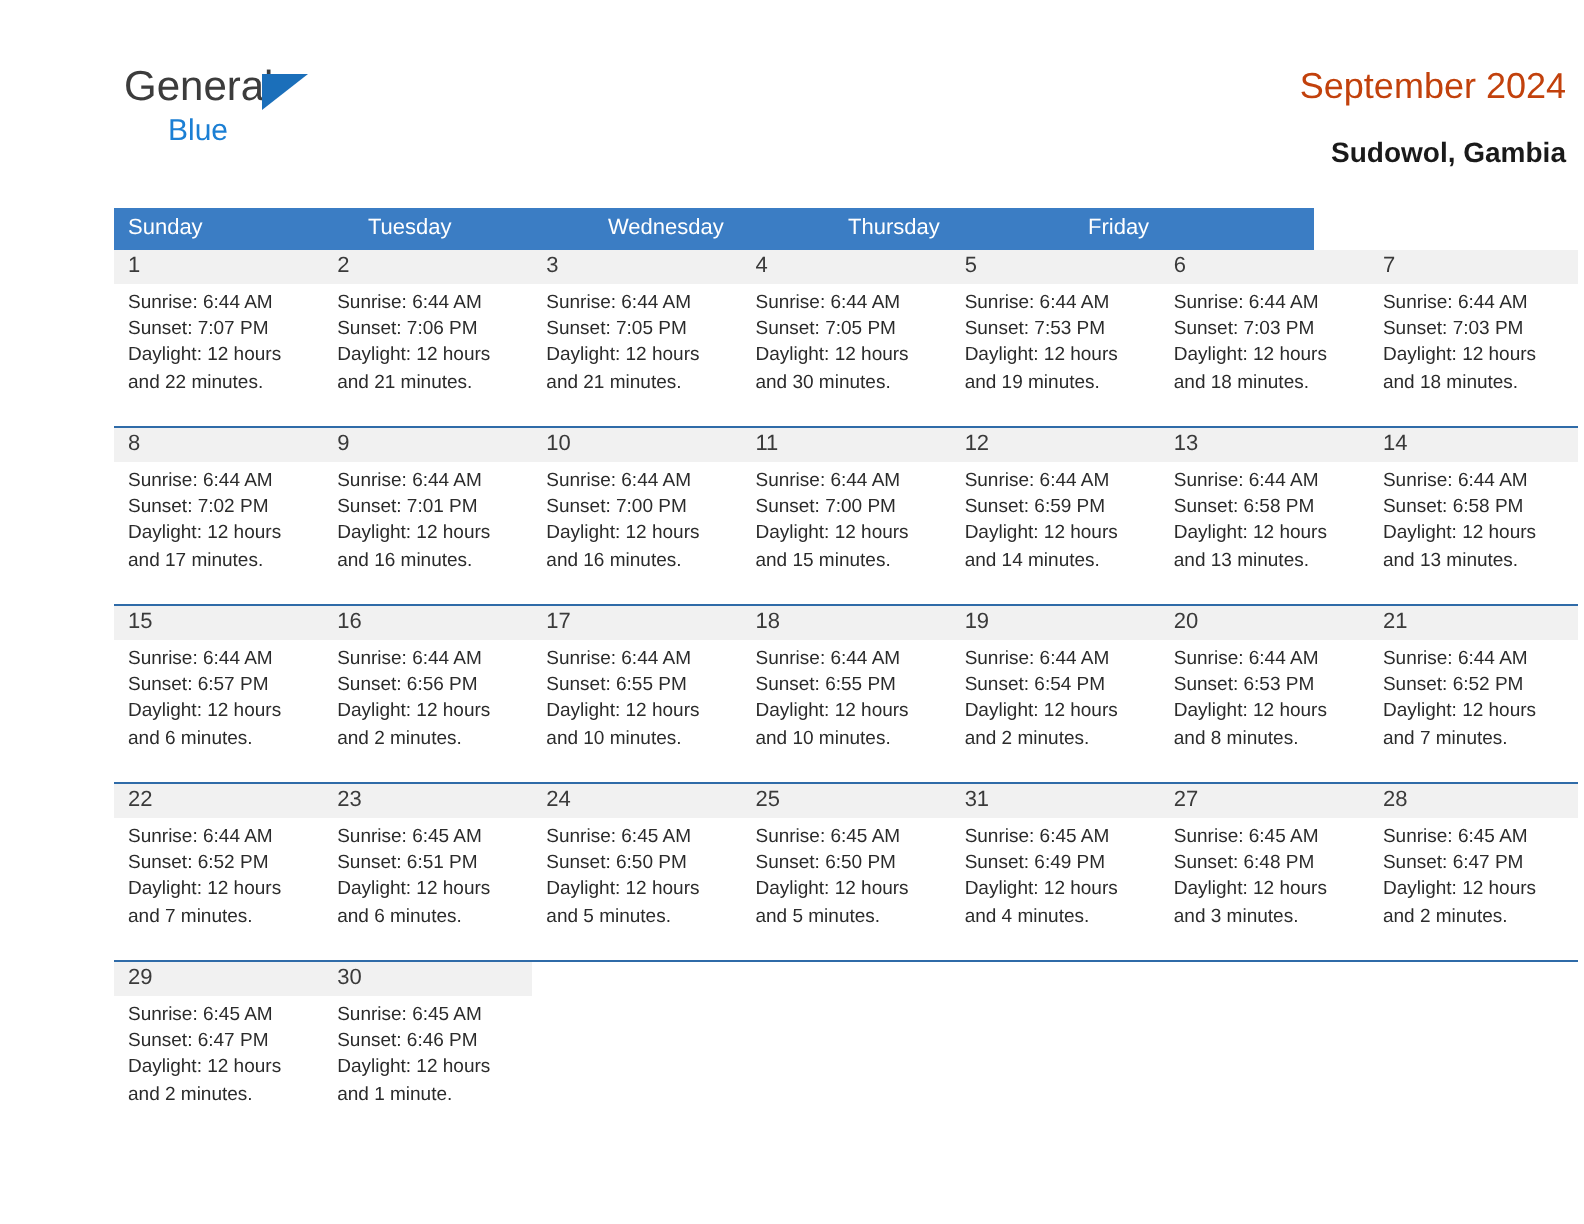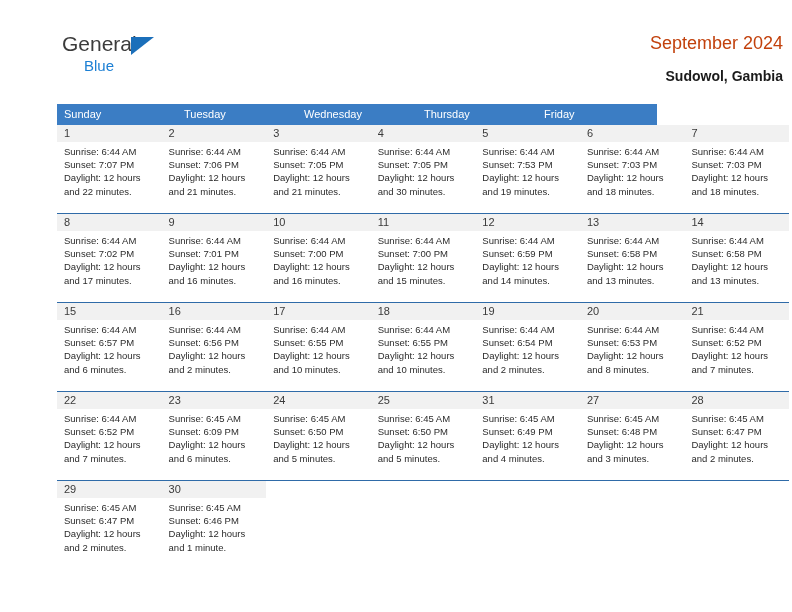--- a/index.html
+++ b/index.html
@@ -441,21 +441,21 @@
               <div class="day-line">Daylight: 12 hours</div>
               <div class="day-line">and 7 minutes.</div>
             </div>
           </div>
           <div class="day-cell">
             <div class="day-num-band">
               <div class="day-num">23</div>
             </div>
             <div class="day-body">
               <div class="day-line">Sunrise: 6:45 AM</div>
-              <div class="day-line">Sunset: 6:09 PM</div>
+              <div class="day-line">Sunset: 6:51 PM</div>
               <div class="day-line">Daylight: 12 hours</div>
               <div class="day-line">and 6 minutes.</div>
             </div>
           </div>
           <div class="day-cell">
             <div class="day-num-band">
               <div class="day-num">24</div>
             </div>
             <div class="day-body">
               <div class="day-line">Sunrise: 6:45 AM</div>

